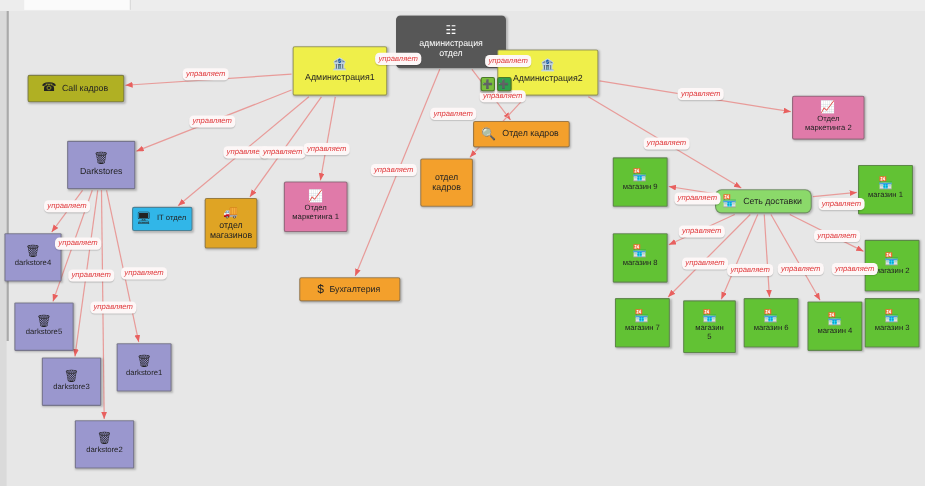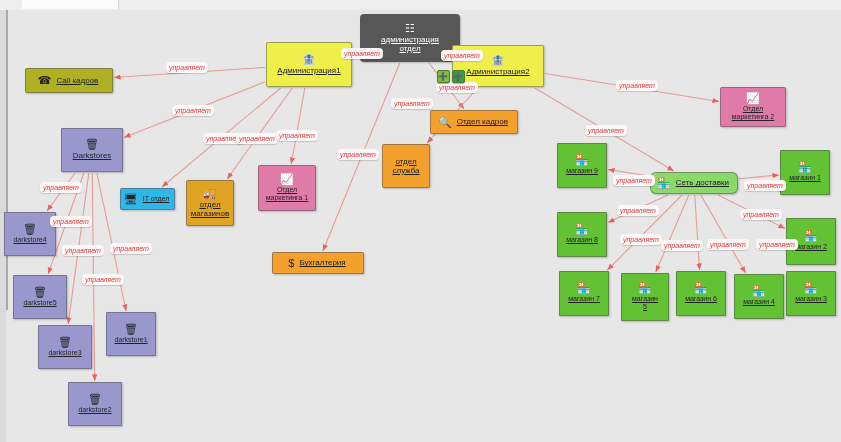--- a/index.html
+++ b/index.html
@@ -8,21 +8,21 @@
   #edges{position:absolute;left:0;top:0;width:841px;height:442px;}
   .topbar{position:absolute;left:0;top:0;width:841px;height:10px;background:#ededed;}
   .tabstub{position:absolute;left:22px;top:0;width:96px;height:9px;background:#fbfbfb;border-right:1px solid #d8d8d8;}
   .leftrail{position:absolute;left:0px;top:10px;width:6px;height:432px;background:#dadada;}
   .leftrail2{position:absolute;left:6px;top:10px;width:2px;height:300px;background:#a9a9a9;}
   .node{position:absolute;box-sizing:border-box;border:1px solid rgba(90,90,90,.55);
         display:flex;flex-direction:column;align-items:center;justify-content:center;
         text-align:center;color:#232323;line-height:1.15;
         box-shadow:1px 1px 2px rgba(0,0,0,.22);}
   .node .ico{font-size:11px;line-height:11px;margin-bottom:1px;}
-  .node .lbl{padding:0 2px;text-decoration:underline;}
+  .node .lbl{padding:0 2px;}
   .node.inline{flex-direction:row;gap:3px;}
   .node.inline .ico{margin-bottom:0;}
   .elabel{position:absolute;background:#fdf7f7;color:#e0393c;font-style:italic;
           font-size:7px;line-height:9px;padding:1px 3px;border-radius:4px;
           white-space:nowrap;box-shadow:0 1px 1px rgba(0,0,0,.16);}
   .minibtn{position:absolute;width:11px;height:11px;border:1px solid #4a7a27;border-radius:2px;
            display:flex;align-items:center;justify-content:center;font-size:8px;color:#fff;
            box-shadow:0 1px 1px rgba(0,0,0,.3);}
 </style>
 </head>
@@ -96,21 +96,21 @@
       <div class="node inline" style="left: 430px; top: 110px; width: 88px; height: 24px; background: rgb(243, 160, 44); color: rgb(35, 35, 35); font-size: 8px; border-radius: 2px;">
         <span class="ico">🔍</span>
         <span class="lbl">Отдел кадров</span>
       </div>
       <div class="node" style="left: 61px; top: 128px; width: 62px; height: 44px; background: rgb(154, 151, 206); color: rgb(35, 35, 35); font-size: 8px; border-radius: 1px;">
         <span class="ico">🗑</span>
         <span class="lbl">Darkstores</span>
       </div>
       <div class="node" style="left: 382px; top: 144px; width: 48px; height: 44px; background: rgb(243, 160, 44); color: rgb(35, 35, 35); font-size: 8px; border-radius: 2px;">
         <span class="lbl">отдел</span>
-        <span class="lbl">служба</span>
+        <span class="lbl">кадров</span>
       </div>
       <div class="node" style="left: 557px; top: 143px; width: 50px; height: 45px; background: rgb(98, 194, 52); color: rgb(35, 35, 35); font-size: 7px; border-radius: 1px;">
         <span class="ico">🏪</span>
         <span class="lbl">магазин 9</span>
       </div>
       <div class="node" style="left: 780px; top: 150px; width: 50px; height: 45px; background: rgb(98, 194, 52); color: rgb(35, 35, 35); font-size: 7px; border-radius: 1px;">
         <span class="ico">🏪</span>
         <span class="lbl">магазин 1</span>
       </div>
       <div class="node inline" style="left: 650px; top: 172px; width: 88px; height: 22px; background: rgb(139, 217, 106); color: rgb(35, 35, 35); font-size: 8px; border-radius: 6px;">

